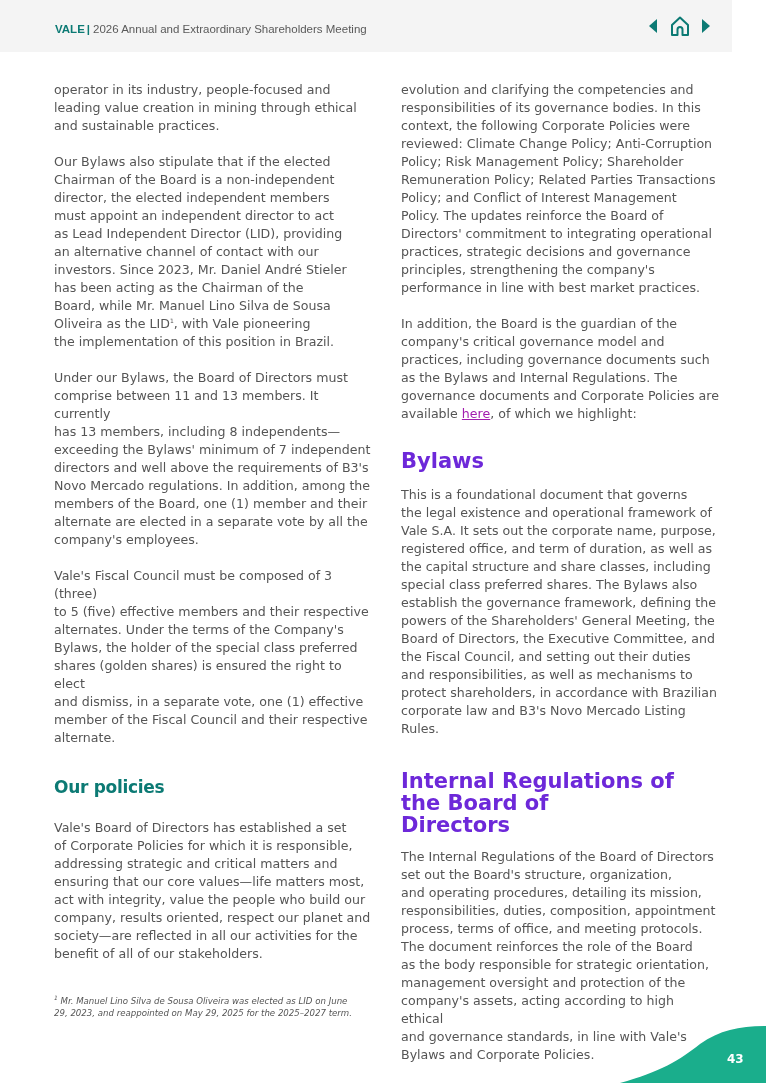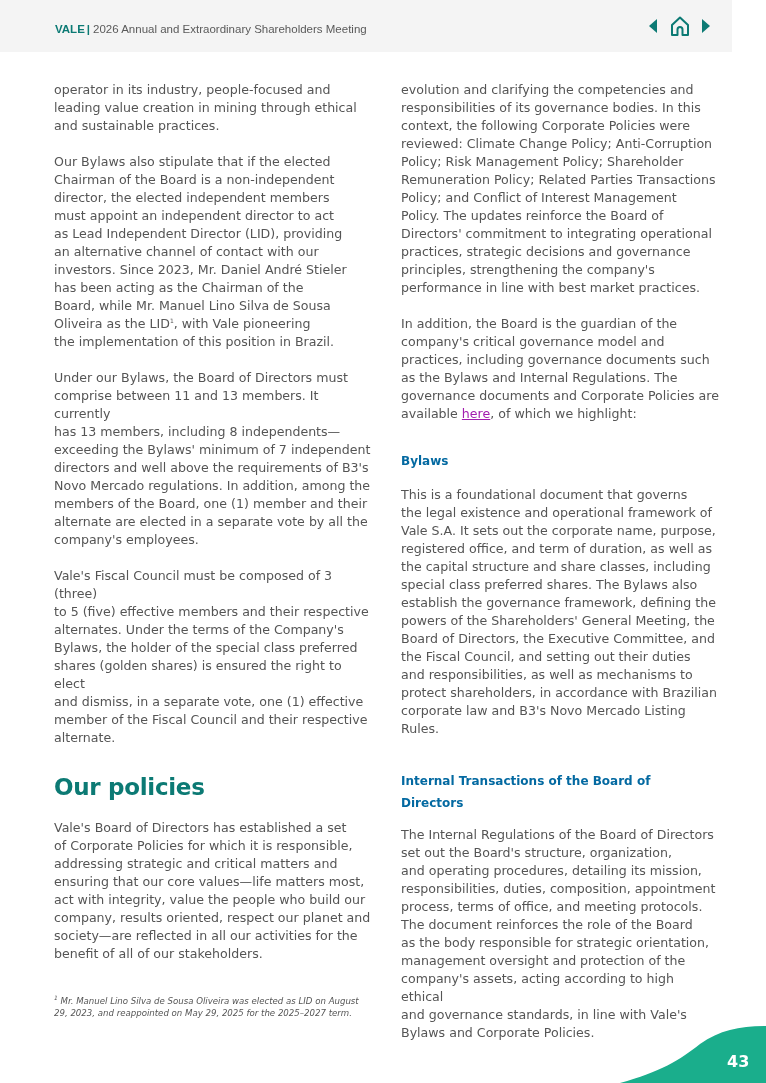--- a/index.html
+++ b/index.html
@@ -31,41 +31,41 @@
     position: absolute; top: 81px;
     font-size: 12.6px; line-height: 18px; color: #555555;
   }
   .col-left { left: 54px; width: 320px; }
   .col-right { left: 401px; width: 318px; }
   .col p { margin: 0; white-space: pre-line; }
   .gap18 { height: 18px; }
 
   .h2 {
     font-family: "DejaVu Sans", sans-serif; font-weight: bold;
-    color: #0c7a74; font-size: 23px; line-height: 28px;
+    color: #0c7a74; font-size: 17px; line-height: 28px;
     margin: 0; letter-spacing: -0.3px;
   }
   .h3 {
-    font-weight: bold; color: #0369a1; font-size: 12px; line-height: 22px;
+    font-weight: bold; color: #6d28d9; font-size: 21px; line-height: 22px;
     margin: 0;
   }
   a.link { color: #a21caf; text-decoration: underline; }
   .footnote {
     position: absolute; left: 54px; top: 992px; width: 310px;
     font-style: italic; font-size: 8.6px; line-height: 12px; color: #555;
     white-space: pre-line;
   }
   .footnote sup { font-size: 6px; }
   sup.fn { font-size: 6px; vertical-align: super; line-height: 0; }
 
   .wave { position: absolute; left: 600px; top: 1020px; width: 166px; height: 63px; }
   .page-num {
     position: absolute; left: 727px; top: 1052px;
     font-family: "DejaVu Sans", sans-serif; font-weight: bold;
-    font-size: 16px; color: #ffffff; text-align: center;
+    font-size: 12px; color: #ffffff; text-align: center;
   }
 </style>
 </head>
 <body>
 
 <div class="header">
   <div class="header-title">
     <span class="brand">VALE</span><span class="sep">|</span><span>2026 Annual and Extraordinary Shareholders Meeting</span>
   </div>
   <div class="nav nav-prev">
@@ -127,21 +127,21 @@
 of Corporate Policies for which it is responsible,
 addressing strategic and critical matters and
 ensuring that our core values—life matters most,
 act with integrity, value the people who build our
 company, results oriented, respect our planet and
 society—are reflected in all our activities for the
 benefit of all of our stakeholders.</p>
   <div class="gap18"></div>
 </div>
 
-<div class="footnote"><sup>1</sup><span> Mr. Manuel Lino Silva de Sousa Oliveira was elected as LID on August
+<div class="footnote"><sup>1</sup><span> Mr. Manuel Lino Silva de Sousa Oliveira was elected as LID on June
 29, 2023, and reappointed on May 29, 2025 for the 2025–2027 term.</span></div>
 
 <div class="col col-right">
   <p>evolution and clarifying the competencies and
 responsibilities of its governance bodies. In this
 context, the following Corporate Policies were
 reviewed: Climate Change Policy; Anti-Corruption
 Policy; Risk Management Policy; Shareholder
 Remuneration Policy; Related Parties Transactions
 Policy; and Conflict of Interest Management
@@ -167,21 +167,21 @@
 the capital structure and share classes, including
 special class preferred shares. The Bylaws also
 establish the governance framework, defining the
 powers of the Shareholders' General Meeting, the
 Board of Directors, the Executive Committee, and
 the Fiscal Council, and setting out their duties
 and responsibilities, as well as mechanisms to
 protect shareholders, in accordance with Brazilian
 corporate law and B3's Novo Mercado Listing Rules.</p>
   <div style="height:32px"></div>
-  <h3 class="h3" style="white-space:pre-line">Internal Transactions of the Board of
+  <h3 class="h3" style="white-space:pre-line">Internal Regulations of the Board of
 Directors</h3>
   <div style="height:12px"></div>
   <p>The Internal Regulations of the Board of Directors
 set out the Board's structure, organization,
 and operating procedures, detailing its mission,
 responsibilities, duties, composition, appointment
 process, terms of office, and meeting protocols.
 The document reinforces the role of the Board
 as the body responsible for strategic orientation,
 management oversight and protection of the

